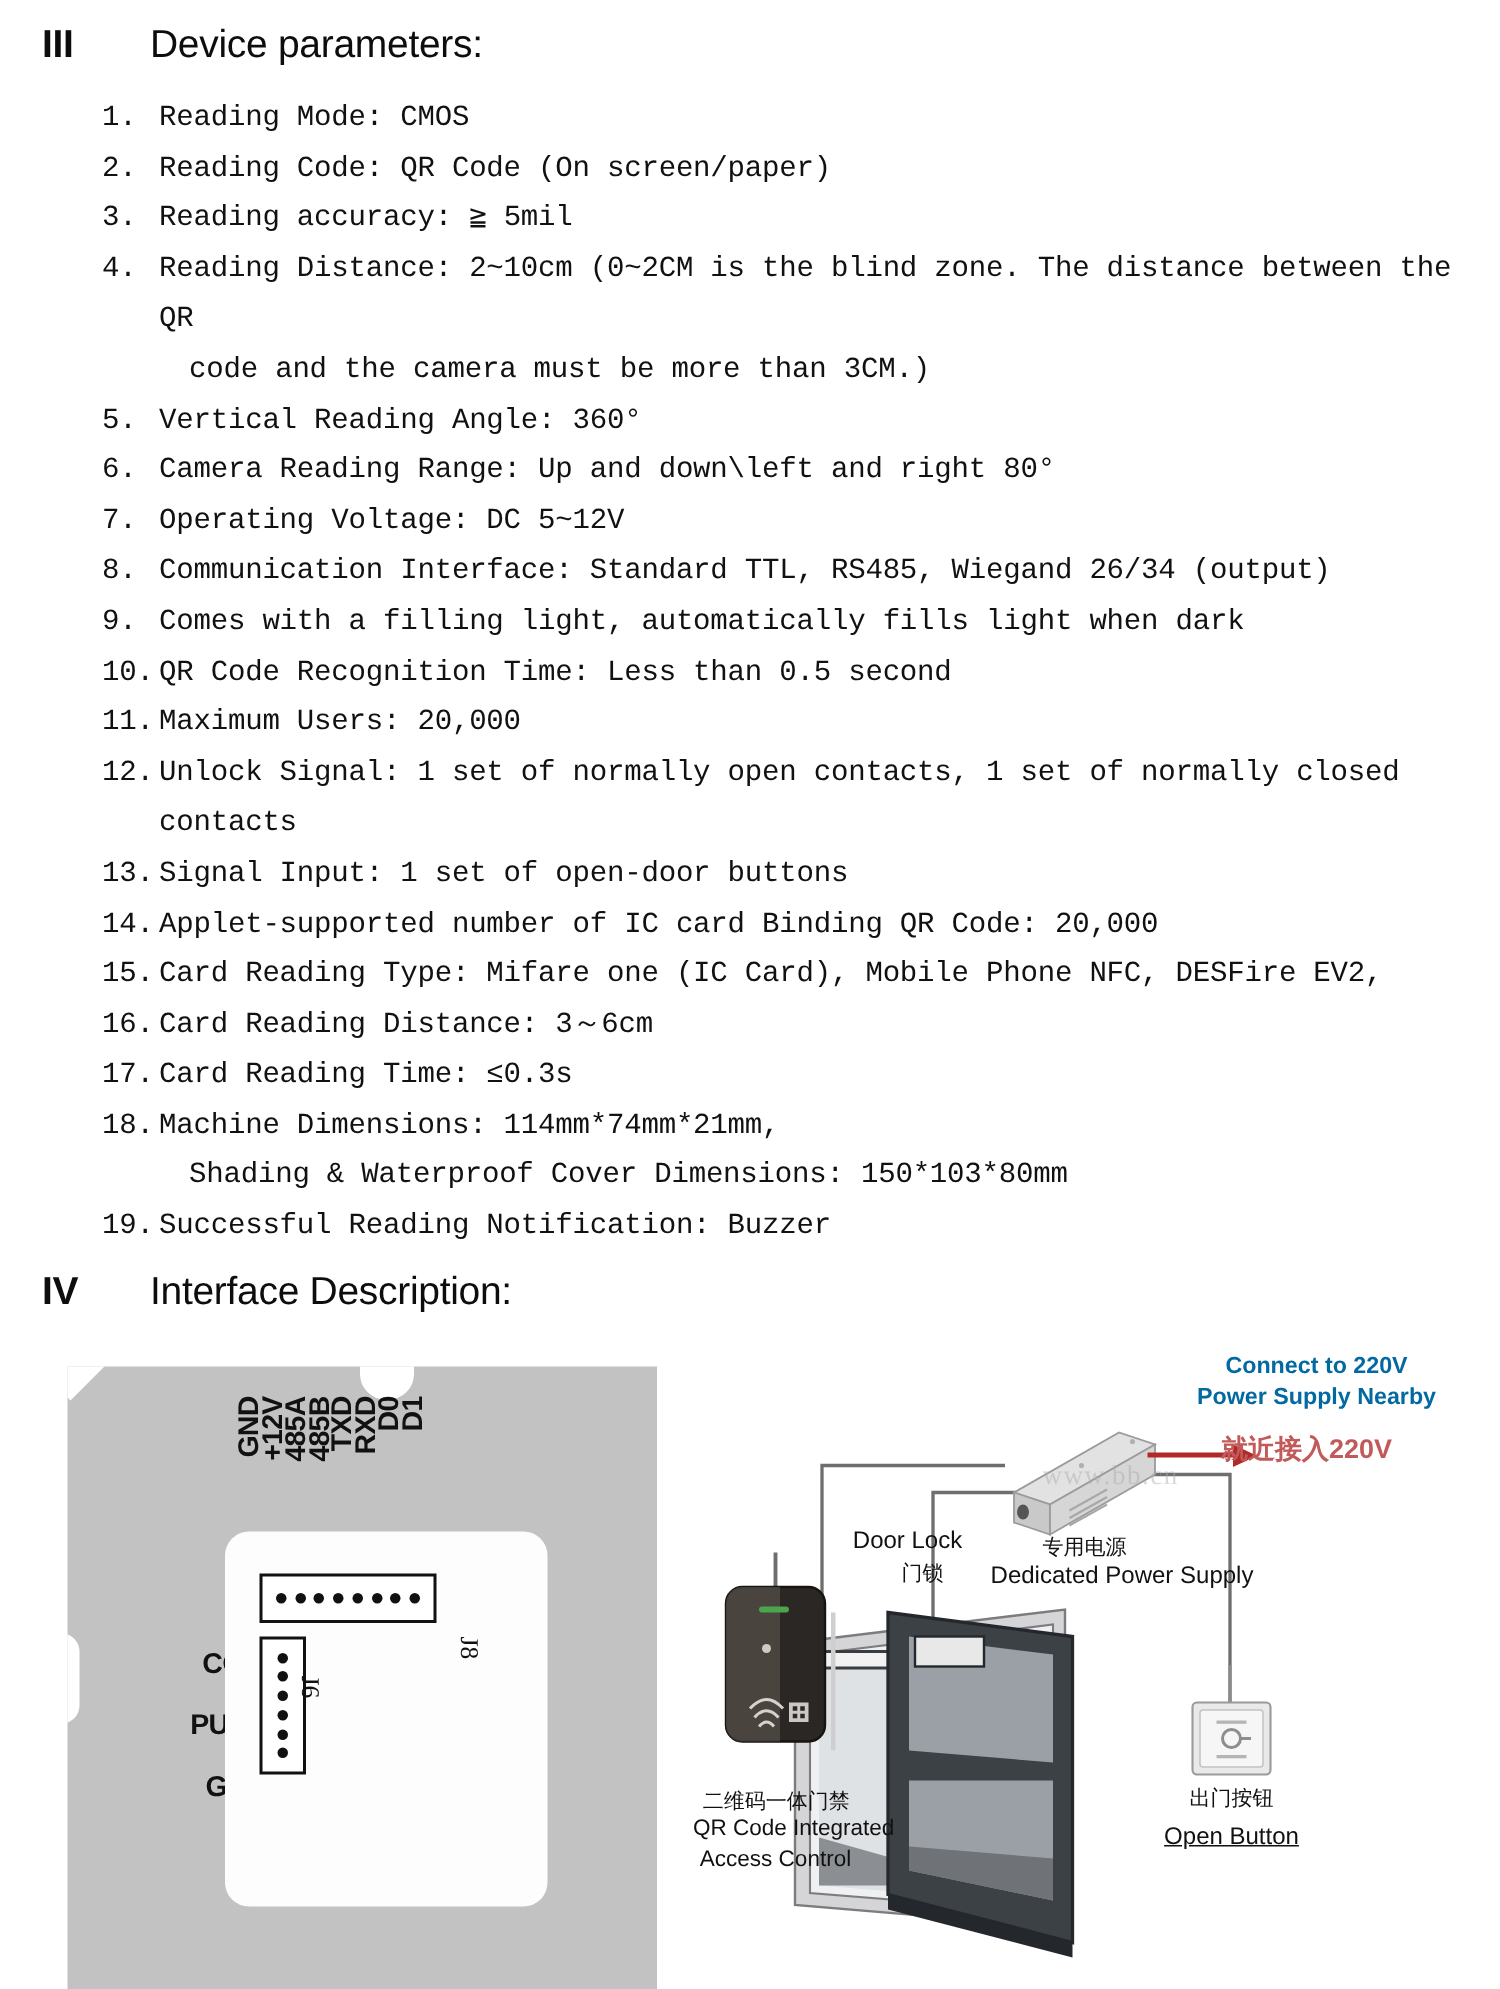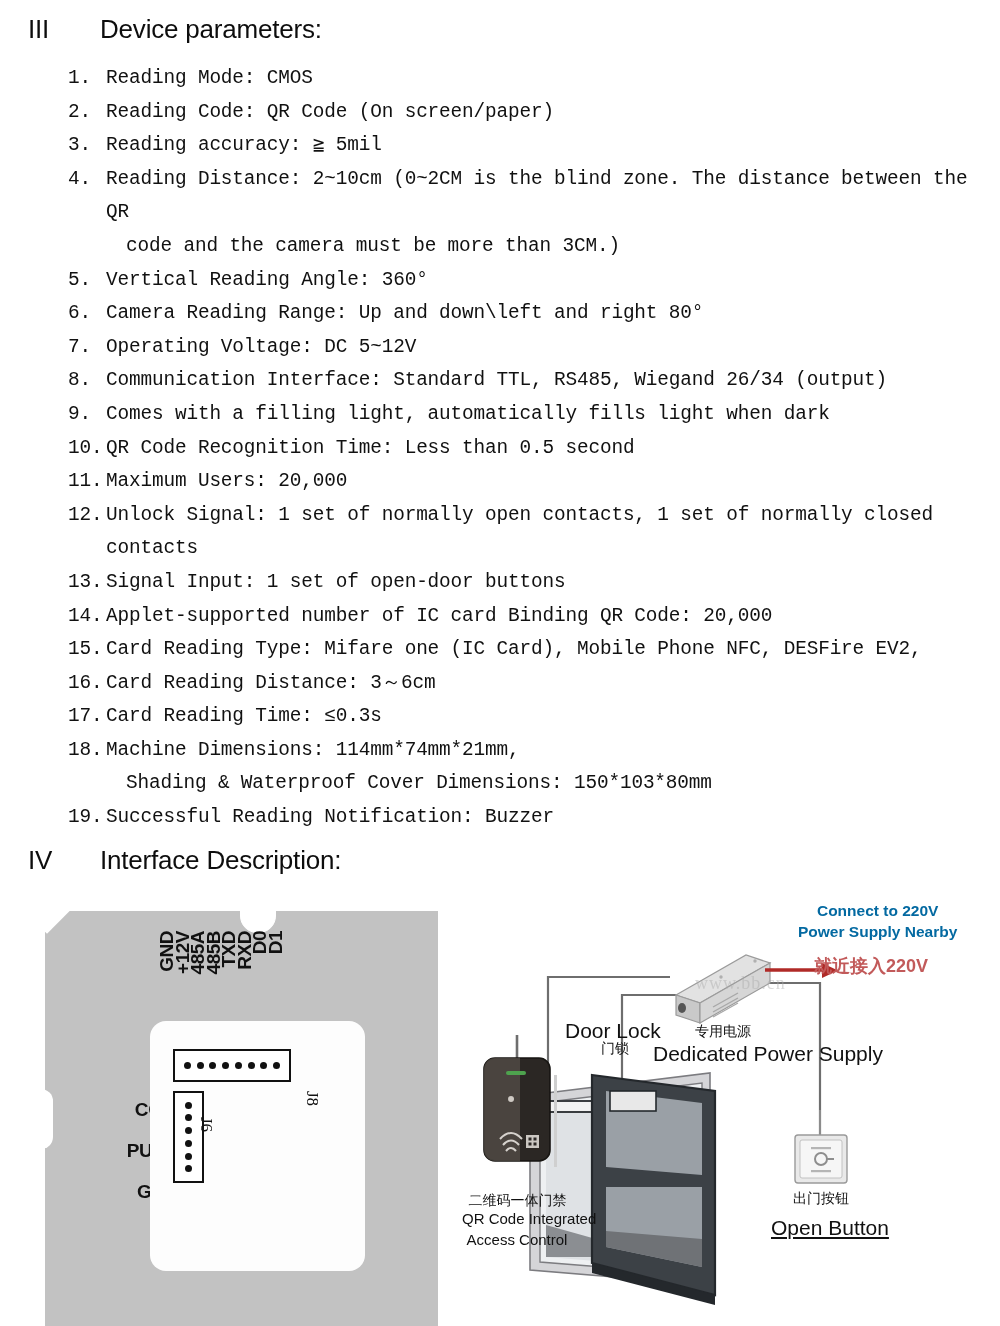--- a/index.html
+++ b/index.html
@@ -22,20 +22,21 @@
     font-family: "Liberation Sans", sans-serif;
     font-size: 26px;
     font-weight: 400;
     color: #0d0d0d;
     white-space: nowrap;
     letter-spacing: -0.2px;
   }
   .section-head .numeral {
     display: inline-block;
     width: 72px;
+    font-weight: bold;
   }
 
   
   #spec-list {
     position: absolute;
     left: 68px;
     top: 62px;
     width: 930px;
   }
   .spec-item {
@@ -250,21 +251,21 @@
     white-space: nowrap;
   }
 
   .cap {
     position: absolute;
     font-family: "Liberation Sans", sans-serif;
     color: #111;
     white-space: nowrap;
     text-align: center;
   }
-  .cap-en { font-size: 21px; }
+  .cap-en { font-size: 16px; }
   .cap-cn { font-size: 14px; }
   .cap-small-en { font-size: 15px; }
 
   .watermark {
     position: absolute;
     left: 225px; top: 78px;
     font-family: "Liberation Serif", serif;
     font-size: 18px;
     color: rgba(170,170,170,0.45);
     letter-spacing: 1px;

